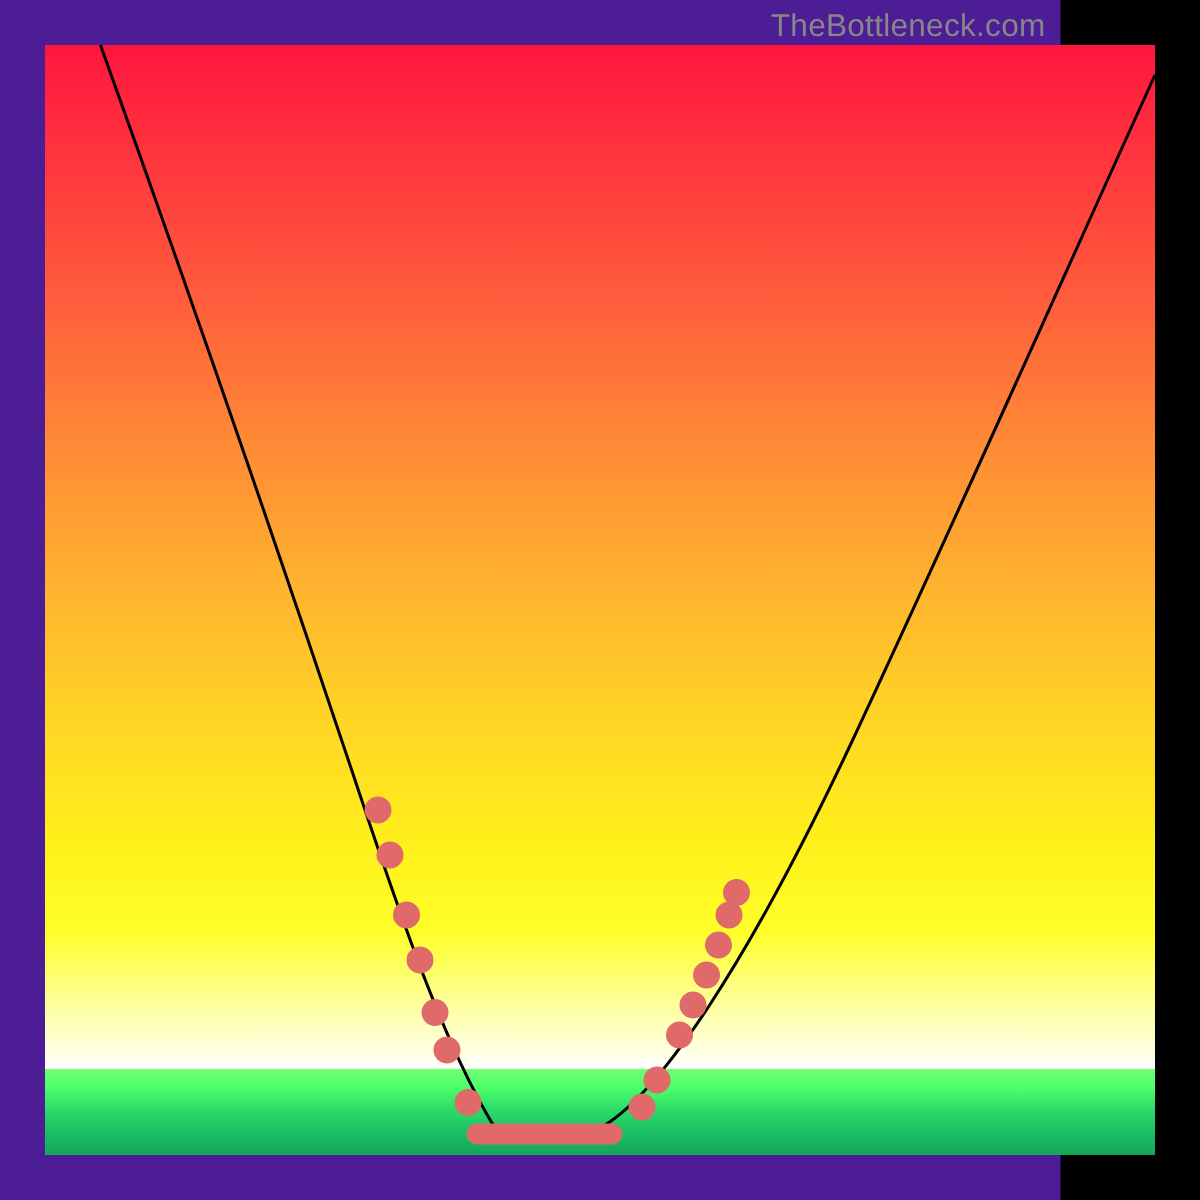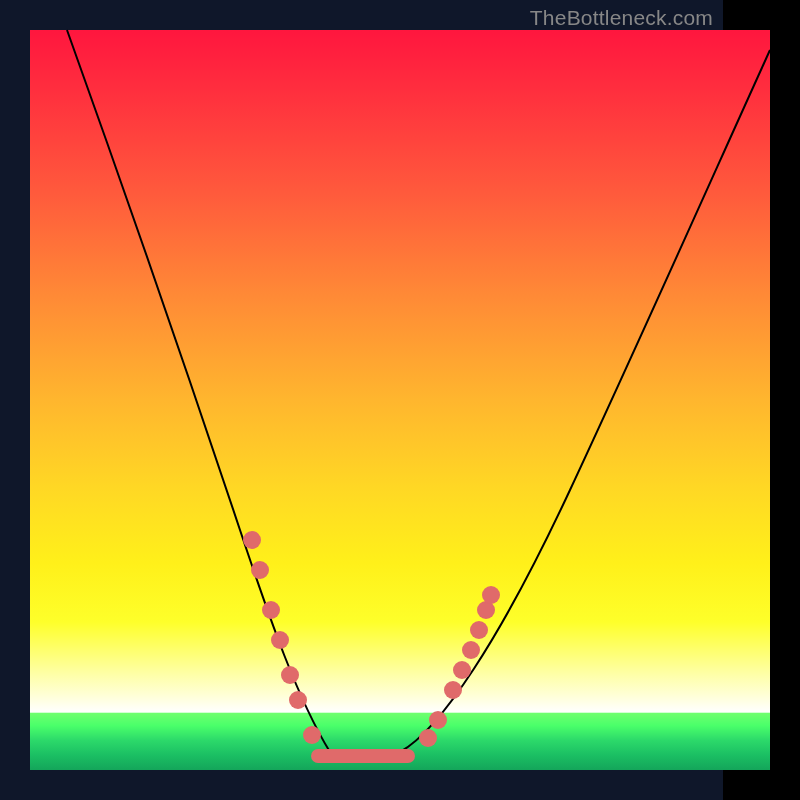--- a/index.html
+++ b/index.html
@@ -10,22 +10,21 @@
     overflow: hidden;
     background: #000;
     font-family: Arial, Helvetica, sans-serif;
   }
   .frame {
     position: absolute;
     left: 0;
     top: 0;
     width: 707px;
     height: 800px;
-    background: #0f172a;
-    padding-left: 16px;
+    background: #4c1d95;
   }
   .plot {
     position: absolute;
     left: 30px;
     top: 30px;
     width: 740px;
     height: 740px;
     
     background: linear-gradient(
       to bottom,

